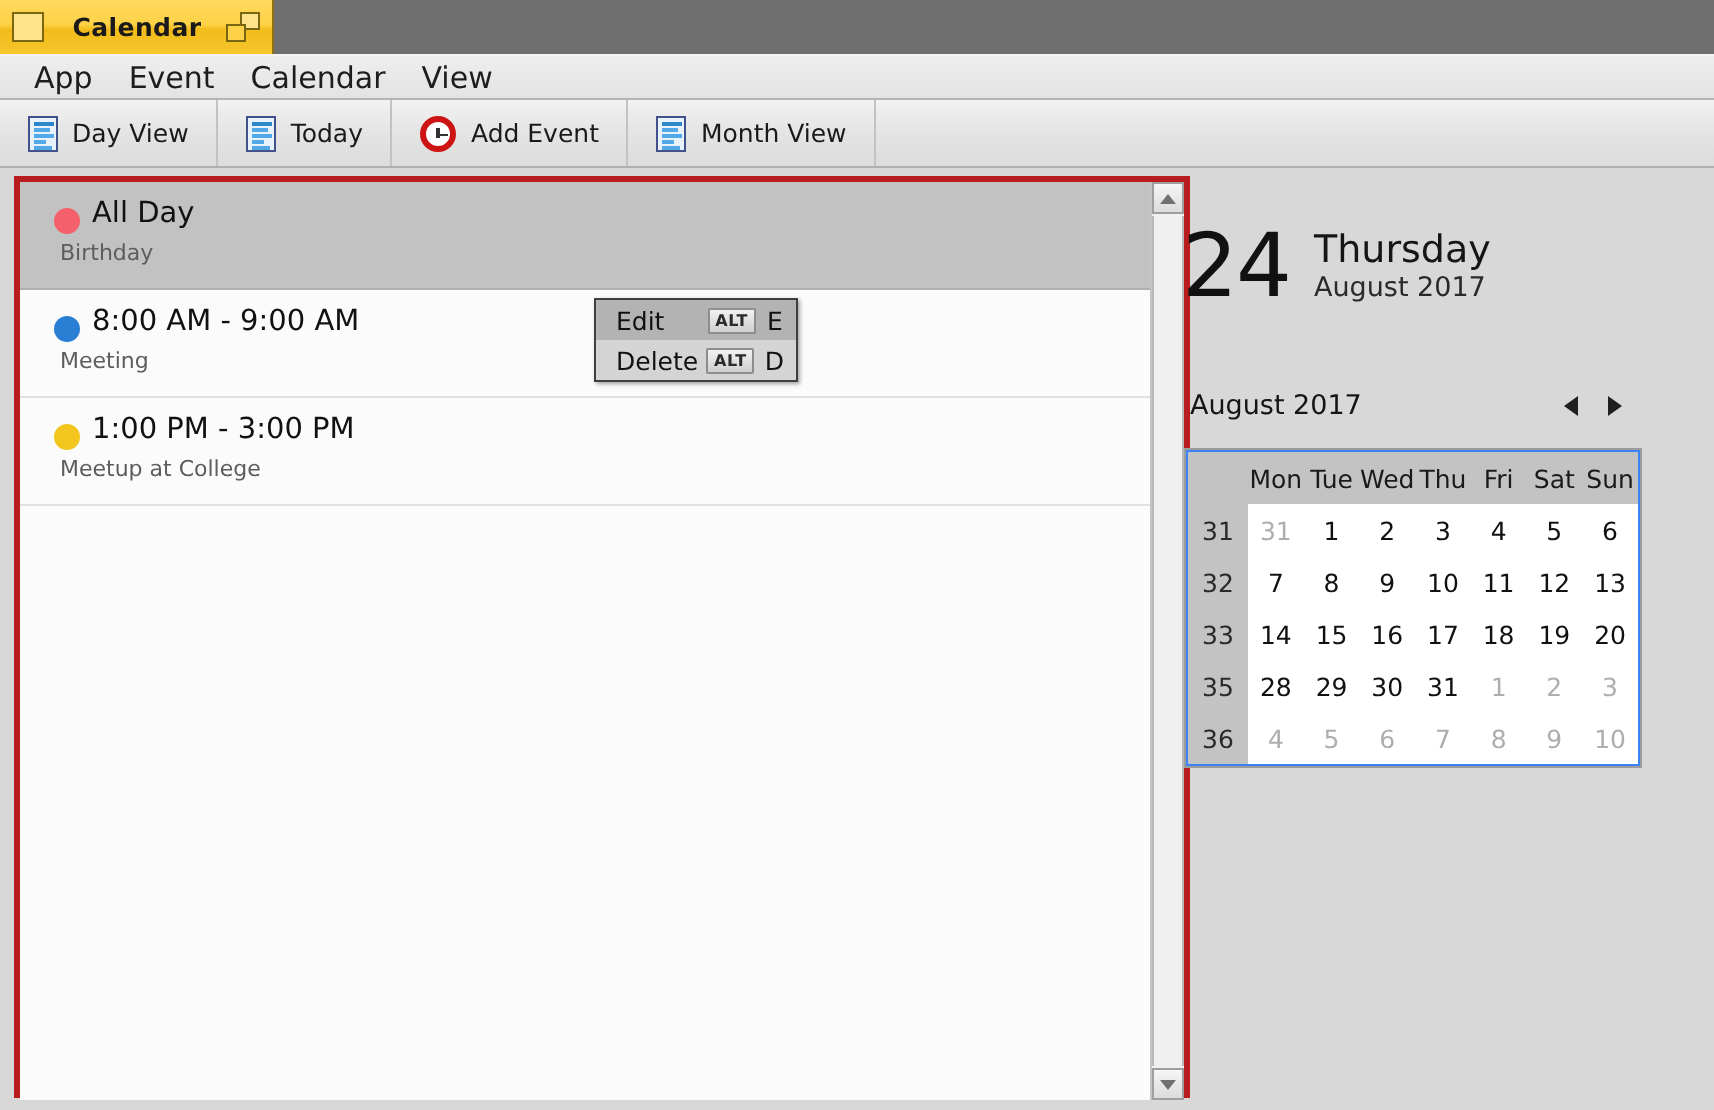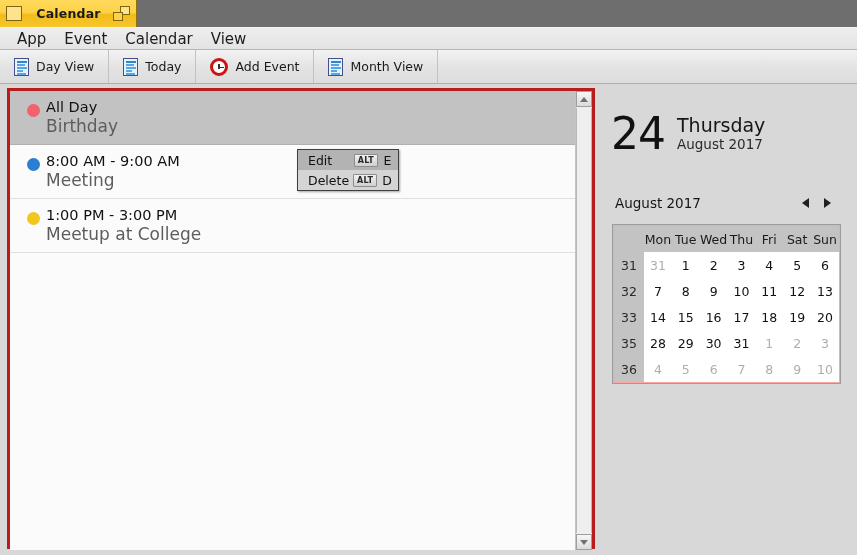--- a/index.html
+++ b/index.html
@@ -153,22 +153,22 @@
     position: absolute; left: 17px; top: 13px;
     width: 13px; height: 13px; border-radius: 50%;
   }
   .event-title {
     margin-left: 20px;
     font-size: 14.5px;
     color: #111111;
     line-height: 19px;
   }
   .event-sub {
-    margin-left: 20px;
-    font-size: 17px;
+    margin-left: 4px;
+    font-size: 11px;
     color: #5d5d5d;
     line-height: 19px;
   }
 
   
   #vscroll {
     position: absolute; right: 0; top: 0;
     width: 17px; height: 459px;
     background: #f0f0f0;
     border-left: 1px solid #c4c4c4;
@@ -225,21 +225,21 @@
     background: linear-gradient(to bottom, #f2f2f2, #cfcfcf);
     border: 1px solid #8d8d8d;
     border-radius: 1px;
     padding: 0 3px;
     line-height: 11px;
   }
   .accel-key { font-size: 12.5px; color: #111; min-width: 9px; text-align: center; }
 
   
   #right-panel {
-    position: absolute; left: 603px; top: 60px;
+    position: absolute; left: 583px; top: 60px;
     width: 247px; height: 461px;
   }
   #big-date {
     display: flex; align-items: flex-start;
     padding: 26px 0 0 8px;
   }
   #big-day-num {
     font-size: 44px;
     line-height: 40px;
     color: #111;
@@ -267,21 +267,21 @@
     border-top: 5px solid transparent; border-bottom: 5px solid transparent;
     border-right: 7px solid #202020;
   }
   .nav-arrow.next i {
     border-top: 5px solid transparent; border-bottom: 5px solid transparent;
     border-left: 7px solid #202020;
   }
 
   #cal-grid-wrap {
     margin: 10px 9px 0 9px;
-    background: #fca5a5;
+    background: #3b82f6;
     border: 1px solid #9c9c9c;
     padding: 1px;
   }
   table#cal-grid {
     border-collapse: collapse;
     width: 100%;
     table-layout: fixed;
   }
   #cal-grid th, #cal-grid td {
     text-align: center;

